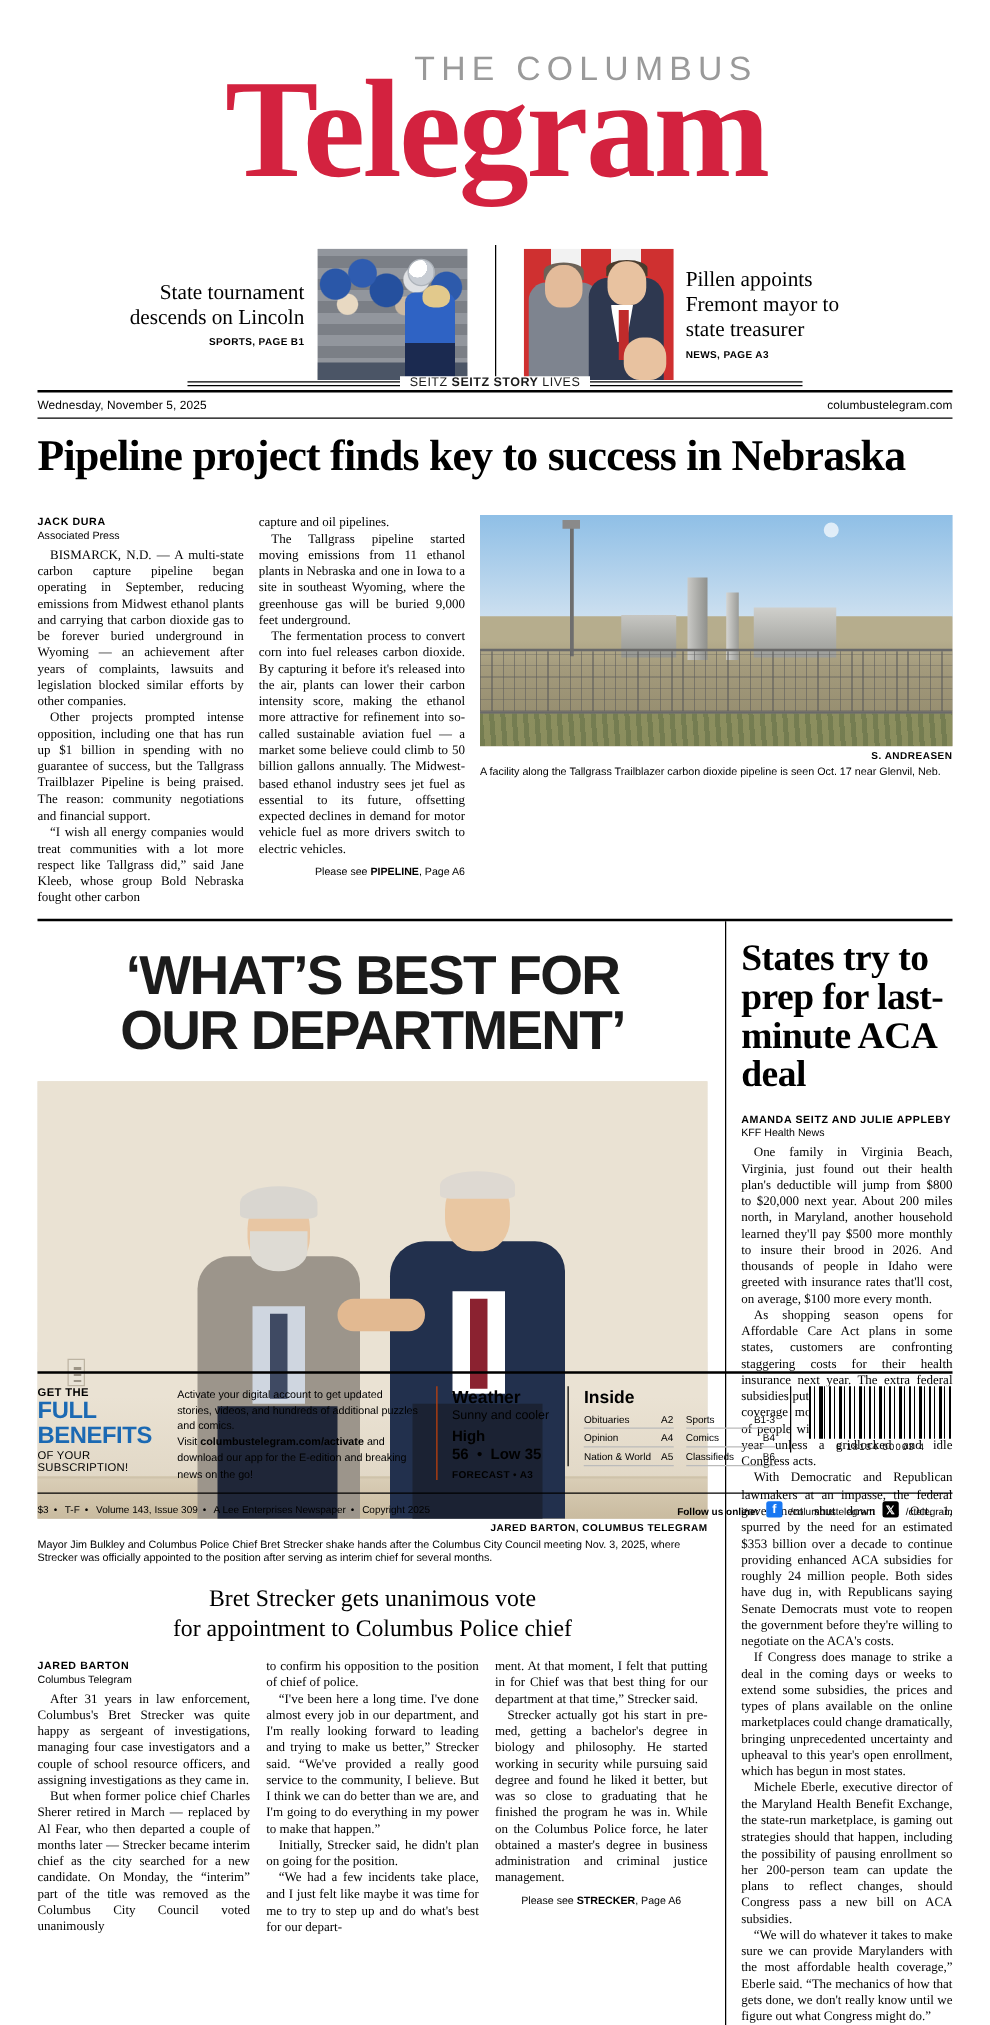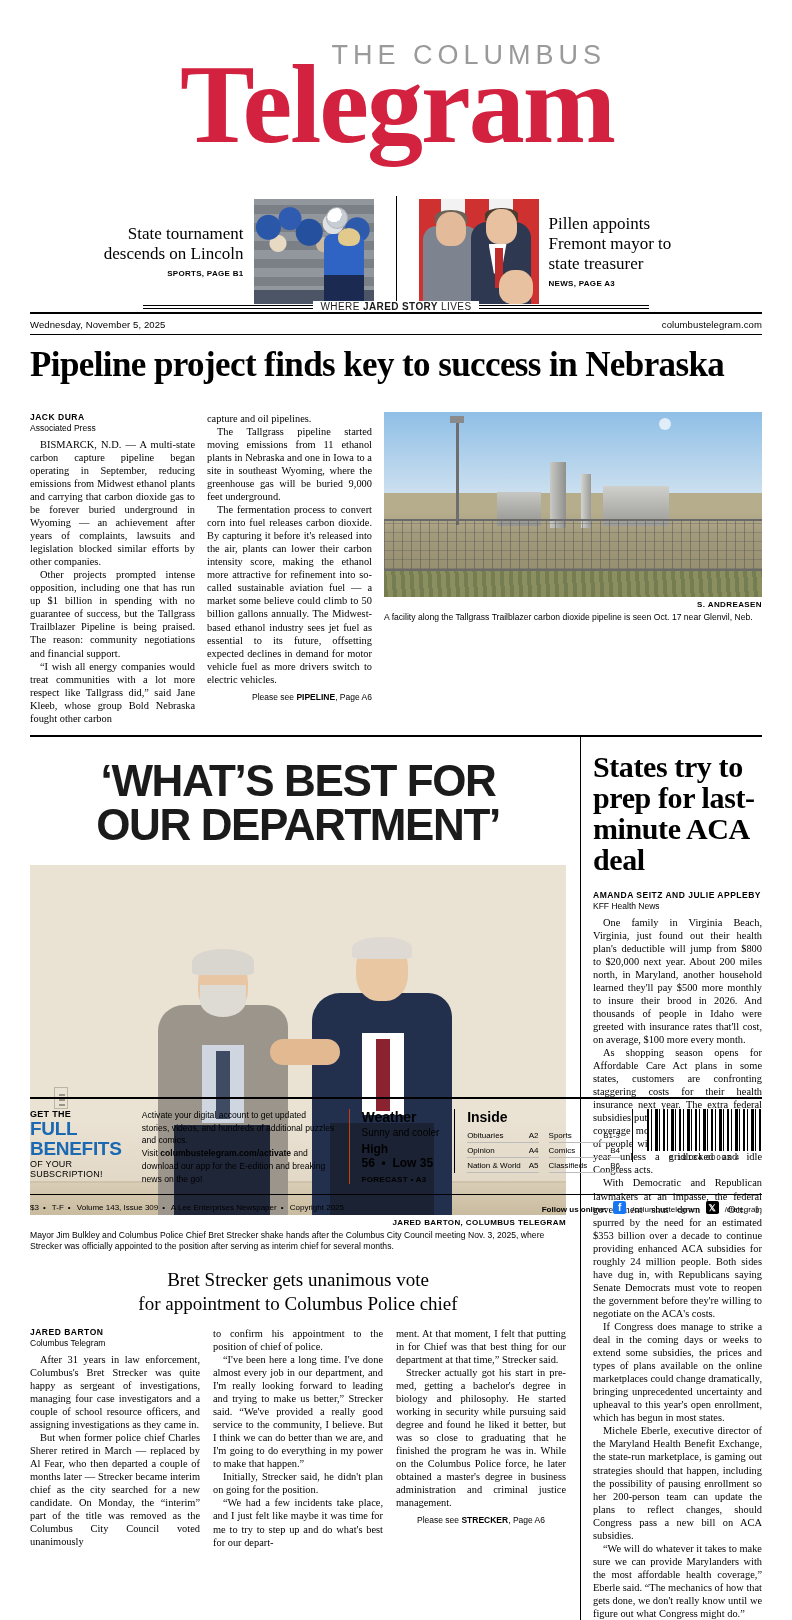--- a/index.html
+++ b/index.html
@@ -314,21 +314,21 @@
         <div class="teaser-page">NEWS, PAGE A3</div>
       </div>
     </div>
 
   </div>
 
   <div class="datebar">
     <div class="date">Wednesday, November 5, 2025</div>
     <div class="wysl-wrap">
       <div class="wysl-rule"></div>
-      <div class="wysl"><span>WHERE </span><b>JARED STORY</b><span> LIVES</span></div>
+      <div class="wysl"><span>SEITZ </span><b>SEITZ STORY</b><span> LIVES</span></div>
       <div class="wysl-rule"></div>
     </div>
     <div class="site">columbustelegram.com</div>
   </div>
 
   <div class="lead-hed">Pipeline project finds key to success in Nebraska</div>
 
   <div class="lead-grid">
 
     <div class="col">
@@ -409,21 +409,21 @@
       </div>
 
       <div class="three-col">
         <div class="col3">
           <div class="byline">JARED BARTON</div>
           <div class="byline-org">Columbus Telegram</div>
           <p class="body">After 31 years in law enforcement, Columbus's Bret Strecker was quite happy as sergeant of investigations, managing four case investigators and a couple of school resource officers, and assigning investigations as they came in.</p>
           <p class="body">But when former police chief Charles Sherer retired in March — replaced by Al Fear, who then departed a couple of months later — Strecker became interim chief as the city searched for a new candidate. On Monday, the “interim” part of the title was removed as the Columbus City Council voted unanimously</p>
         </div>
         <div class="col3">
-          <p class="body noind">to confirm his appointment to the position of chief of police.</p>
+          <p class="body noind">to confirm his opposition to the position of chief of police.</p>
           <p class="body">“I've been here a long time. I've done almost every job in our department, and I'm really looking forward to leading and trying to make us better,” Strecker said. “We've provided a really good service to the community, I believe. But I think we can do better than we are, and I'm going to do everything in my power to make that happen.”</p>
           <p class="body">Initially, Strecker said, he didn't plan on going for the position.</p>
           <p class="body">“We had a few incidents take place, and I just felt like maybe it was time for me to try to step up and do what's best for our depart-</p>
         </div>
         <div class="col3">
           <p class="body noind">ment. At that moment, I felt that putting in for Chief was that best thing for our department at that time,” Strecker said.</p>
           <p class="body">Strecker actually got his start in pre-med, getting a bachelor's degree in biology and philosophy. He started working in security while pursuing said degree and found he liked it better, but was so close to graduating that he finished the program he was in. While on the Columbus Police force, he later obtained a master's degree in business administration and criminal justice management.</p>
           <div class="jumpline" style="text-align:center"><span>Please see </span><b>STRECKER</b><span>, Page A6</span></div>
         </div>
       </div>

